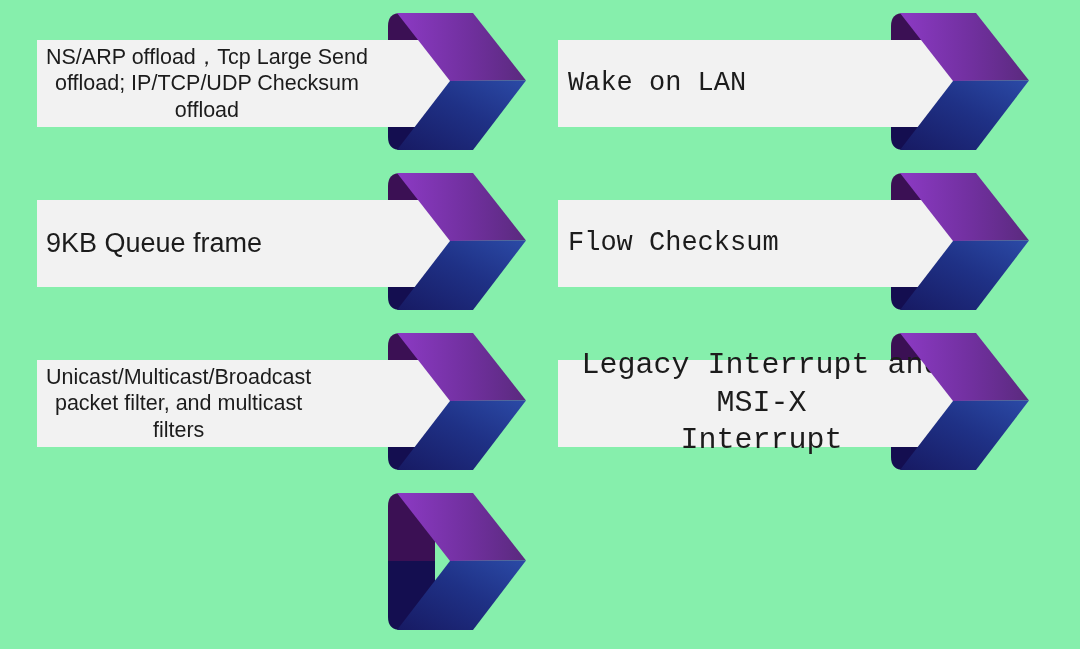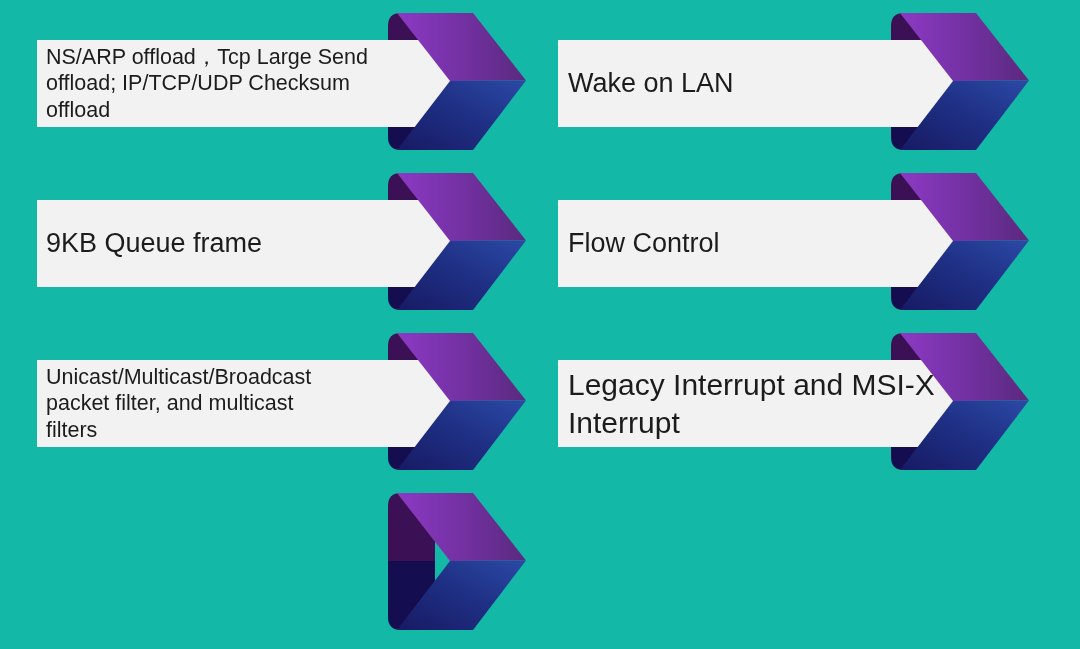--- a/index.html
+++ b/index.html
@@ -5,22 +5,23 @@
   html, body {
     margin: 0;
     padding: 0;
     background: #ffffff;
     font-family: "Liberation Sans", sans-serif;
   }
   .canvas {
     position: relative;
     width: 1080px;
     height: 649px;
-    background: #14b8a6;
+    background: #86efac;
     overflow: hidden;
+    text-align: center;
   }
   .grid {
     position: absolute;
     left: 37px;
     top: 13px;
     display: flex;
     gap: 30px;
   }
   .col { display: flex; flex-direction: column; }
   .col-left  { width: 491px; }
@@ -38,21 +39,21 @@
     left: 0;
     right: 76px;
     top: 27px;
     height: 87px;
     background: #f2f2f2;
     display: flex;
     align-items: center;
     box-sizing: border-box;
     padding-left: 9px;
   }
-  .col-right .bar { padding-left: 10px; }
+  .col-right .bar { padding-left: 10px; font-family: Liberation Mono, monospace; }
   .label {
     color: #1c1c1c;
     white-space: pre-line;
   }
   .size-lg { font-size: 27px; line-height: 1.2; }
   .size-md { font-size: 30px; line-height: 1.26; }
   .size-sm { font-size: 21.5px; line-height: 1.24; }
   .defs-holder { position: absolute; width: 0; height: 0; }
 </style>
 </head>
@@ -152,21 +153,21 @@
           <path d="M62 68 L138 67.5 L85 137 L9 137 Z" fill="url(#gradBlue)"></path>
         </svg>
       </div>
 
       <div class="item">
         <svg class="arrow-back" viewBox="0 0 140 137">
           <path d="M13 0 H47 V68 H0 V13 Q0 0 13 0 Z" fill="#3B1054"></path>
           <path d="M0 68 H47 V137 H13 Q0 137 0 124 V68 Z" fill="#140E50"></path>
         </svg>
         <div class="bar">
-          <span class="label size-lg">Flow Control</span>
+          <span class="label size-lg">Flow Checksum</span>
         </div>
         <svg class="arrow-front" viewBox="0 0 140 137">
           <path d="M9 0 L85 0 L138 67.5 L62 68 Z" fill="url(#gradPurple)"></path>
           <path d="M62 68 L138 67.5 L85 137 L9 137 Z" fill="url(#gradBlue)"></path>
         </svg>
       </div>
 
 
       <div class="item">
         <svg class="arrow-back" viewBox="0 0 140 137">

